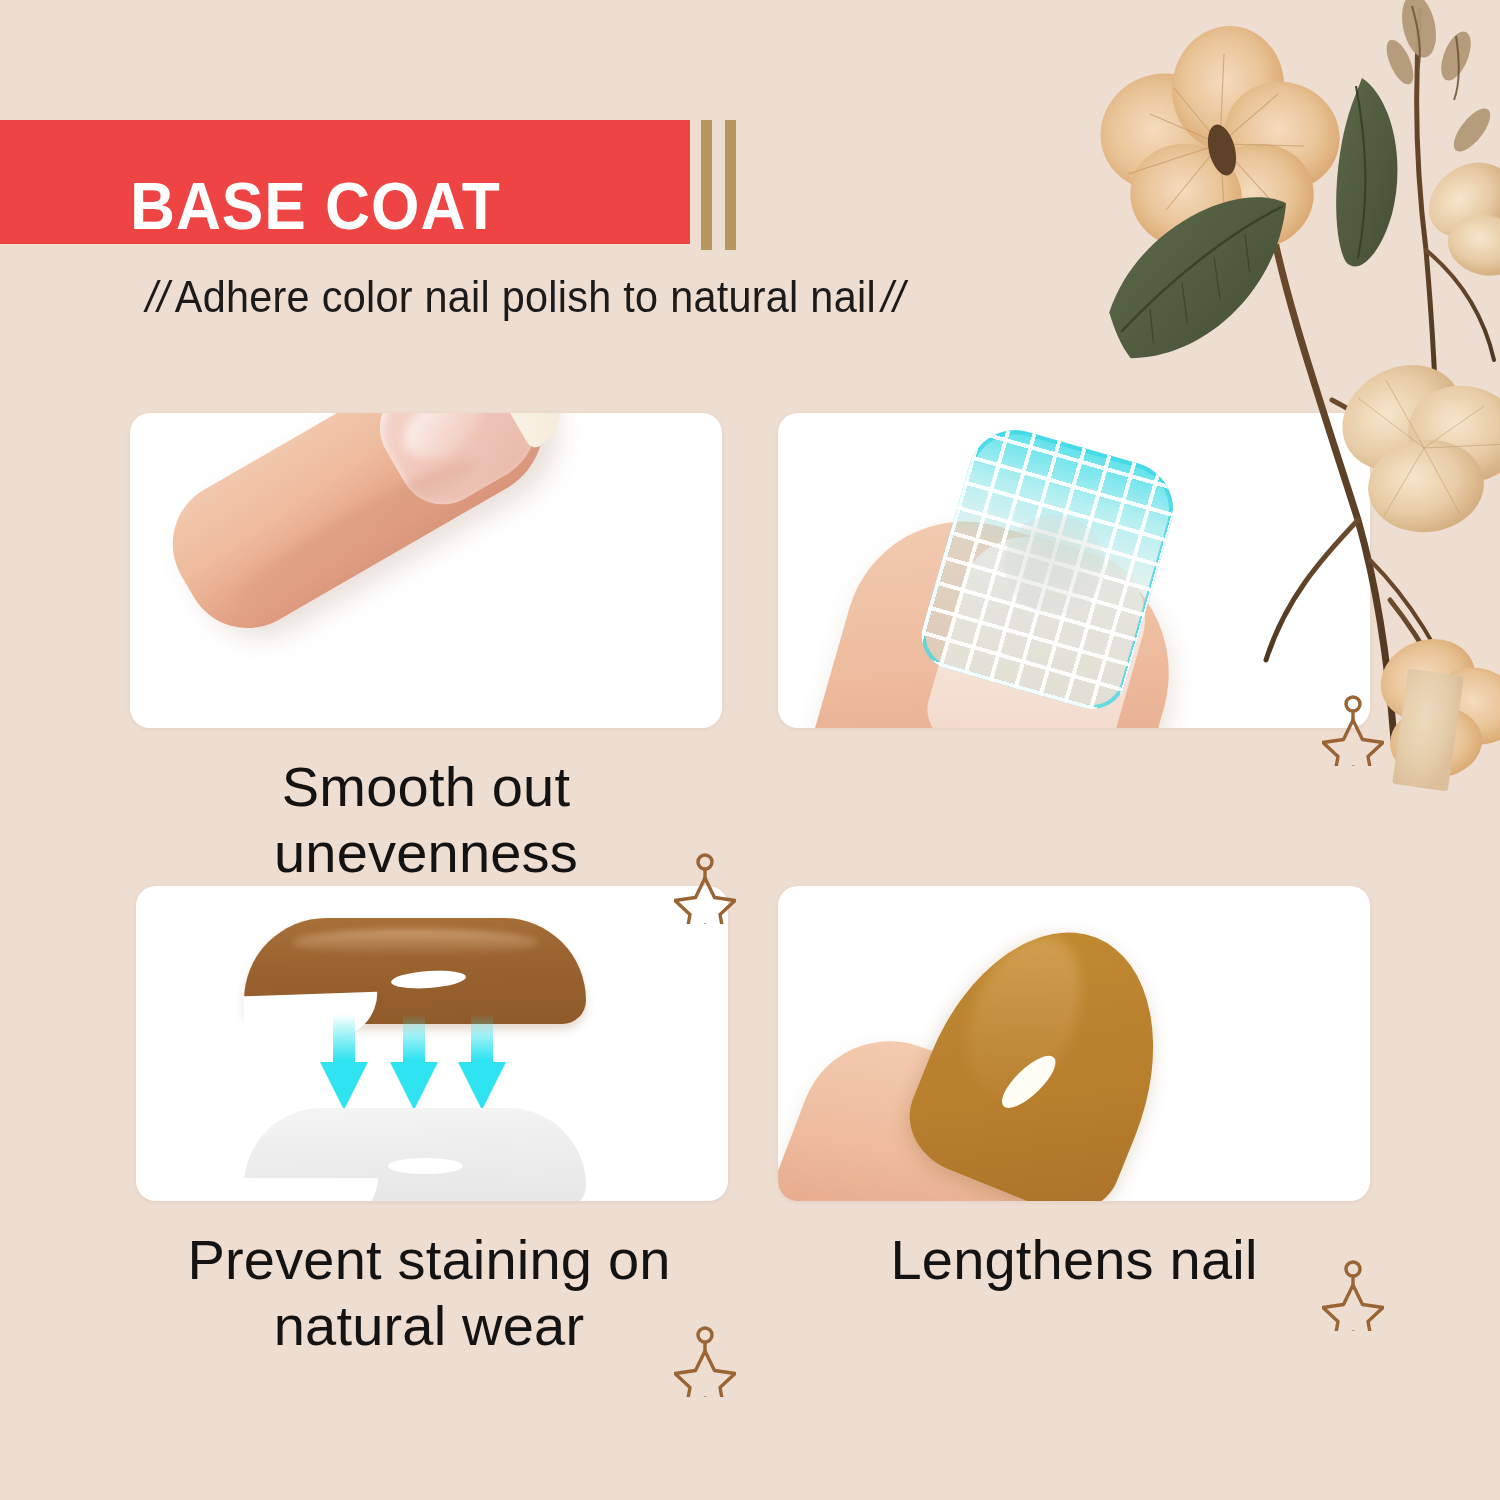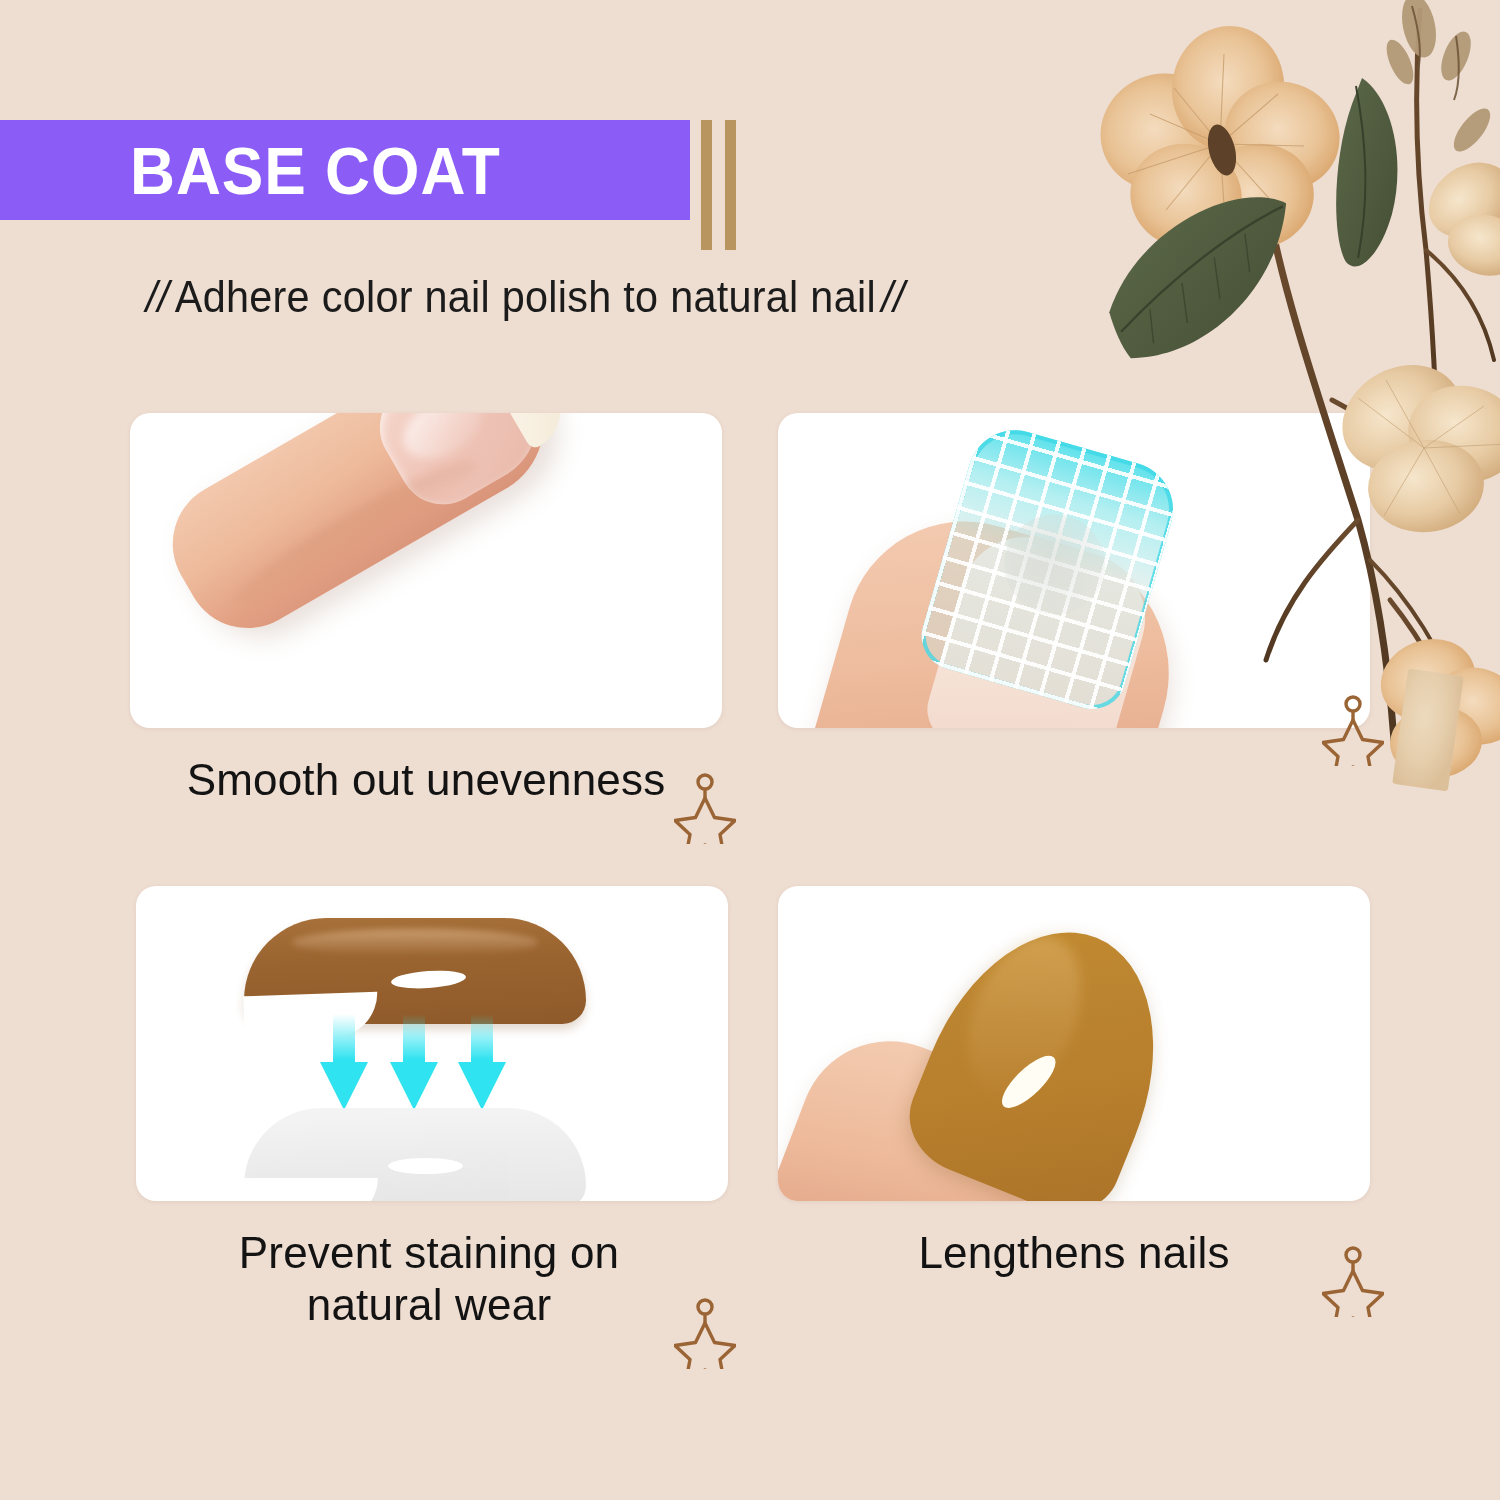--- a/index.html
+++ b/index.html
@@ -22,24 +22,24 @@
     background: #eeddd1;
     overflow: hidden;
   }
 
   
   .header-band {
     position: absolute;
     left: 0;
     top: 120px;
     width: 690px;
-    height: 100px;
-    background: #8b5cf6;
+    height: 124px;
+    background: #ef4444;
     display: flex;
-    align-items: center;
+    align-items: flex-end;
   }
 
   .header-title {
     color: #ffffff;
     font-size: 67px;
     font-weight: 700;
     letter-spacing: 1px;
     margin-left: 130px;
     font-family: "Liberation Sans", sans-serif;
     transform: scaleX(0.93);
@@ -109,21 +109,21 @@
     bottom: -38px;
     width: 62px;
     height: 72px;
     z-index: 5;
     pointer-events: none;
   }
 
   .caption {
     margin-top: 26px;
     text-align: center;
-    font-size: 44px;
+    font-size: 56px;
     line-height: 1.18;
     color: #131313;
     font-weight: 400;
     letter-spacing: 0.2px;
   }
   .caption .ln { display: block; }
 
   
   .scene { position: absolute; inset: 0; }
 
@@ -481,21 +481,21 @@
           <div class="finger4"></div>
           <div class="nail4"></div>
         </div>
       </div>
       <svg class="star-charm" viewBox="0 0 62 72">
         <circle cx="31" cy="10" r="7" fill="none" stroke="#9a6434" stroke-width="3.4"></circle>
         <path d="M31 17 L31 28" fill="none" stroke="#9a6434" stroke-width="3.4"></path>
         <path d="M31 26 L40.5 45.5 L61 48.5 L46 62.5 L49.8 83 L31 73 L12.2 83 L16 62.5 L1 48.5 L21.5 45.5 Z" fill="none" stroke="#9a6434" stroke-width="3.4" stroke-linejoin="round"></path>
       </svg>
       <div class="caption">
-        <span class="ln">Lengthens nails</span>
+        <span class="ln">Lengthens nail</span>
       </div>
     </div>
 
   </div>
 
   <svg class="floral" viewBox="0 0 430 800">
     <defs>
       <radialGradient id="petalA" cx="45%" cy="45%" r="62%">
         <stop offset="0%" stop-color="#f4dcbe"></stop>
         <stop offset="58%" stop-color="#e9c396"></stop>

